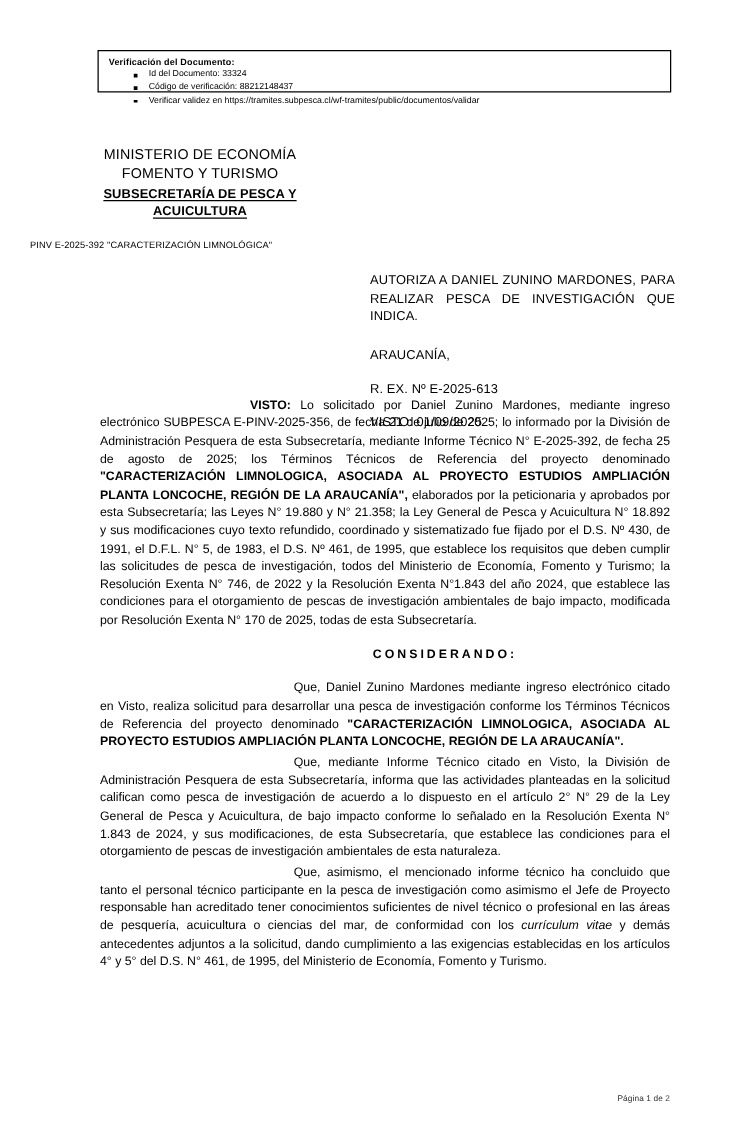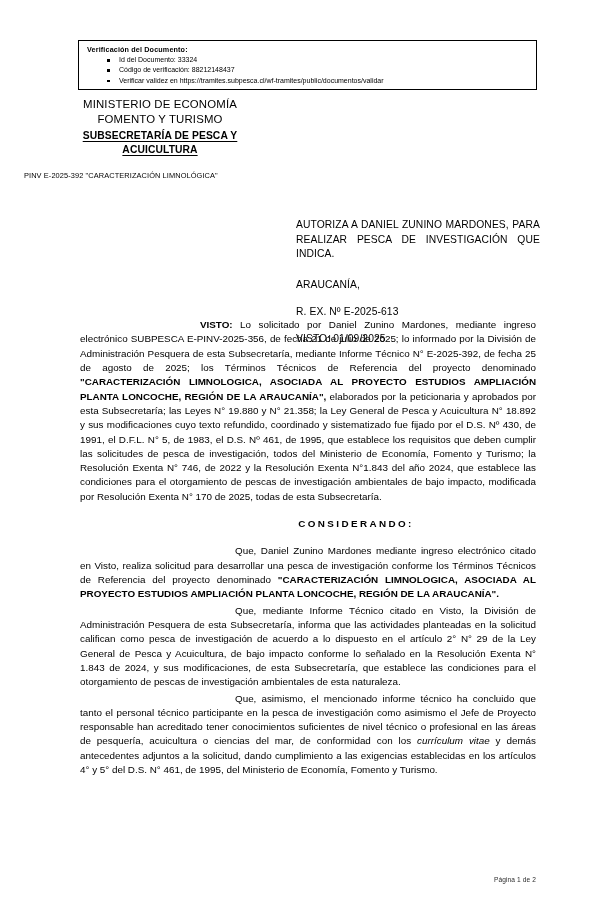--- a/index.html
+++ b/index.html
@@ -15,21 +15,21 @@
     color: #000000;
     overflow: hidden;
   }
 
   
   .verif-box {
     position: absolute;
     left: 78px;
     top: 40px;
     width: 459px;
-    height: 50px;
+    height: 34px;
     box-sizing: border-box;
     border: 1.4px solid #000;
     padding: 4px 6px 0 6px;
   }
   .verif-title {
     font-size: 7.2px;
     font-weight: bold;
     letter-spacing: 0.15px;
     line-height: 1.25;
     margin: 0 0 1px 2px;
@@ -53,21 +53,21 @@
     top: 4.1px;
     width: 2.6px;
     height: 2.6px;
     background: #000;
   }
 
   
   .letterhead {
     position: absolute;
     left: 46px;
-    top: 97px;
+    top: 117px;
     width: 228px;
     text-align: center;
   }
   .lh-ministry {
     font-size: 11.4px;
     line-height: 1.32;
     letter-spacing: 0.15px;
   }
   .lh-sub {
     font-size: 10.3px;

